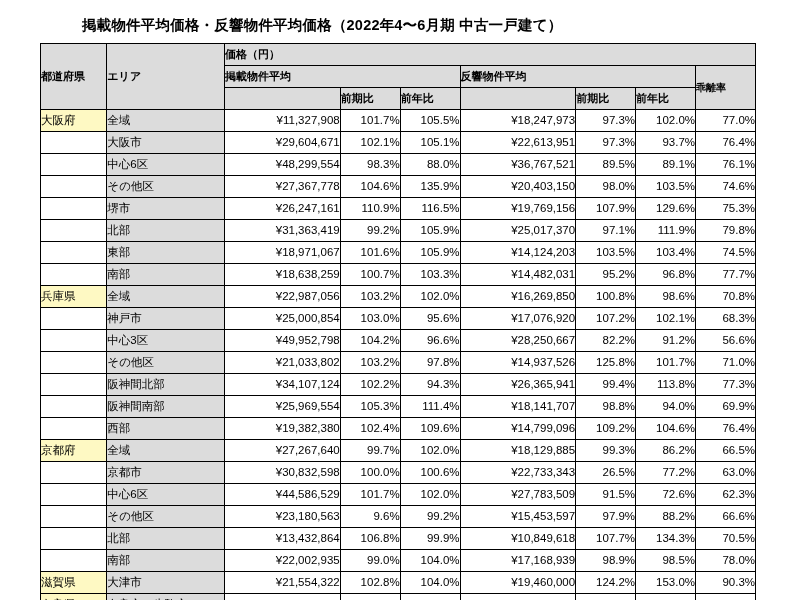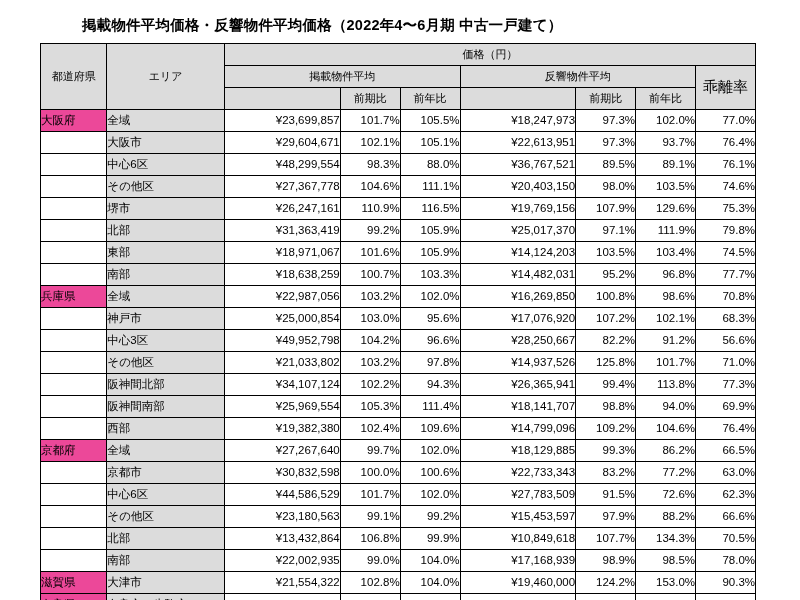--- a/index.html
+++ b/index.html
@@ -38,35 +38,35 @@
   table.data th, table.data td {
     border: 1px solid #000000;
     padding: 0;
     height: 21px;
     line-height: 21px;
     vertical-align: middle;
     overflow: hidden;
     white-space: nowrap;
   }
   th {
-    font-weight: normal;
+    font-weight: bold;
     background: #dcdcdc;
-    text-align: center;
+    text-align: left;
     font-size: 11px;
   }
   .hdr-pref, .hdr-area {
     background: #dcdcdc;
   }
   .num {
     text-align: right;
     padding-right: 5px;
     font-size: 11.5px;
   }
   .pref-cell {
-    background: #ec4899;
+    background: #fef9c3;
     text-align: left;
     padding-left: 5px;
     font-size: 11.5px;
   }
   .pref-cell.empty { background: #ffffff; }
   .area-cell {
     background: #dcdcdc;
     font-size: 11.5px;
     padding-left: 6px;
   }
@@ -78,21 +78,21 @@
   .sep-top { border-top: 1px solid #000000; }
   col.c-pref { width: 62px; }
   col.c-area { width: 110px; }
   col.c-p1 { width: 108px; }
   col.c-p2 { width: 56px; }
   col.c-p3 { width: 56px; }
   col.c-p4 { width: 108px; }
   col.c-p5 { width: 56px; }
   col.c-p6 { width: 56px; }
   col.c-p7 { width: 56px; }
-  .rot { font-size: 15px; }
+  .rot { font-size: 10px; }
 </style>
 </head>
 <body>
 
 <div class="page">
   <div class="doc-title">掲載物件平均価格・反響物件平均価格（2022年4〜6月期 中古一戸建て）</div>
 
   <table class="data">
     <colgroup>
       <col class="c-pref">
@@ -122,21 +122,21 @@
         <th>前年比</th>
         <th></th>
         <th>前期比</th>
         <th>前年比</th>
       </tr>
     </thead>
     <tbody id="tbody">
         <tr>
           <td class="pref-cell sep-top">大阪府</td>
           <td class="area-cell area-zen sep-top">全域</td>
-          <td class="num sep-top">¥23,699,857</td>
+          <td class="num sep-top">¥11,327,908</td>
           <td class="num dotted-left sep-top">101.7%</td>
           <td class="num sep-top">105.5%</td>
           <td class="num sep-top">¥18,247,973</td>
           <td class="num dotted-left sep-top">97.3%</td>
           <td class="num sep-top">102.0%</td>
           <td class="num sep-top">77.0%</td>
         </tr>
         <tr>
           <td class="pref-cell empty"></td>
           <td class="area-cell area-l1">大阪市</td>
@@ -157,21 +157,21 @@
           <td class="num">¥36,767,521</td>
           <td class="num dotted-left">89.5%</td>
           <td class="num">89.1%</td>
           <td class="num">76.1%</td>
         </tr>
         <tr>
           <td class="pref-cell empty"></td>
           <td class="area-cell area-l2">その他区</td>
           <td class="num">¥27,367,778</td>
           <td class="num dotted-left">104.6%</td>
-          <td class="num">111.1%</td>
+          <td class="num">135.9%</td>
           <td class="num">¥20,403,150</td>
           <td class="num dotted-left">98.0%</td>
           <td class="num">103.5%</td>
           <td class="num">74.6%</td>
         </tr>
         <tr>
           <td class="pref-cell empty"></td>
           <td class="area-cell area-l1">堺市</td>
           <td class="num">¥26,247,161</td>
           <td class="num dotted-left">110.9%</td>
@@ -302,40 +302,40 @@
           <td class="num sep-top">86.2%</td>
           <td class="num sep-top">66.5%</td>
         </tr>
         <tr>
           <td class="pref-cell empty"></td>
           <td class="area-cell area-l1">京都市</td>
           <td class="num">¥30,832,598</td>
           <td class="num dotted-left">100.0%</td>
           <td class="num">100.6%</td>
           <td class="num">¥22,733,343</td>
-          <td class="num dotted-left">83.2%</td>
+          <td class="num dotted-left">26.5%</td>
           <td class="num">77.2%</td>
           <td class="num">63.0%</td>
         </tr>
         <tr>
           <td class="pref-cell empty"></td>
           <td class="area-cell area-l2">中心6区</td>
           <td class="num">¥44,586,529</td>
           <td class="num dotted-left">101.7%</td>
           <td class="num">102.0%</td>
           <td class="num">¥27,783,509</td>
           <td class="num dotted-left">91.5%</td>
           <td class="num">72.6%</td>
           <td class="num">62.3%</td>
         </tr>
         <tr>
           <td class="pref-cell empty"></td>
           <td class="area-cell area-l2">その他区</td>
           <td class="num">¥23,180,563</td>
-          <td class="num dotted-left">99.1%</td>
+          <td class="num dotted-left">9.6%</td>
           <td class="num">99.2%</td>
           <td class="num">¥15,453,597</td>
           <td class="num dotted-left">97.9%</td>
           <td class="num">88.2%</td>
           <td class="num">66.6%</td>
         </tr>
         <tr>
           <td class="pref-cell empty"></td>
           <td class="area-cell area-l1">北部</td>
           <td class="num">¥13,432,864</td>

